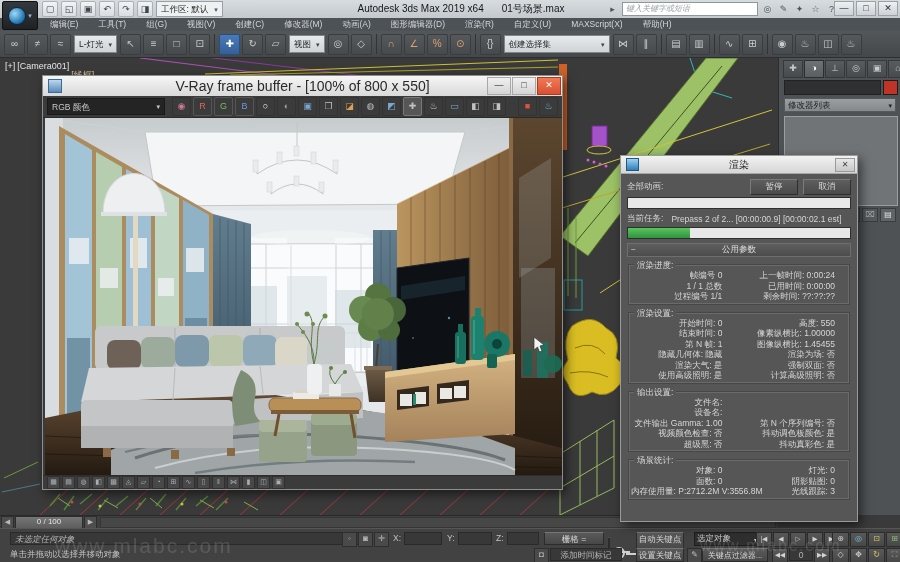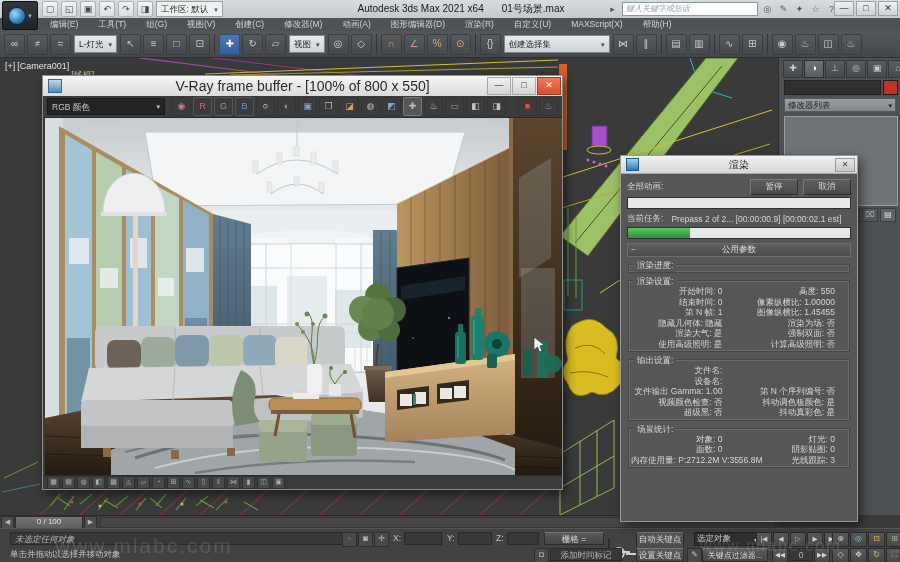--- a/index.html
+++ b/index.html
@@ -170,21 +170,21 @@
       <span class="qa-ico">▣</span>
       <span class="qa-ico">↶</span>
       <span class="qa-ico">↷</span>
       <span class="qa-ico">◨</span>
       <span class="wsbox">
         <span>工作区: 默认</span>
         <span class="car">▾</span>
       </span>
     </div>
     <div id="maintitle" class="abs">
-      <span>Autodesk 3ds Max  2021 x64</span>
+      <span>Autodesk 3ds Max  2019 x64</span>
       <span>01号场景.max</span>
     </div>
     <div id="searcharea" class="abs">
       <span class="srch-ico">▸</span>
       <span id="searchfield">键入关键字或短语</span>
       <span class="srch-ico">◎</span>
       <span class="srch-ico">✎</span>
       <span class="srch-ico">✦</span>
       <span class="srch-ico">☆</span>
       <span class="srch-ico">?</span>
@@ -737,20 +737,34 @@
       </div>
       <div class="pbar">
         <span class="pfill" id="taskfill" style="width: 28%;"></span>
       </div>
       <div class="rollout">
         <span class="minus">−</span>
         <span>公用参数</span>
       </div>
       <div class="grp">
         <span class="grp-title">渲染进度:</span>
+        <div>
+            <div class="pg-row">
+              <div class="pg-cell l">帧编号    0</div>
+              <div class="pg-cell r">上一帧时间:  0:00:24</div>
+            </div>
+            <div class="pg-row">
+              <div class="pg-cell l">1 / 1      总数</div>
+              <div class="pg-cell r">已用时间:  0:00:00</div>
+            </div>
+            <div class="pg-row">
+              <div class="pg-cell l">过程编号  1/1</div>
+              <div class="pg-cell r">剩余时间:  ??:??:??</div>
+            </div>
+          </div>
       </div>
       <div class="grp">
         <span class="grp-title">渲染设置:</span>
         <div>
             <div class="pg-row">
               <div class="pg-cell l">开始时间: 0</div>
               <div class="pg-cell r">高度: 550</div>
             </div>
             <div class="pg-row">
               <div class="pg-cell l">结束时间: 0</div>

